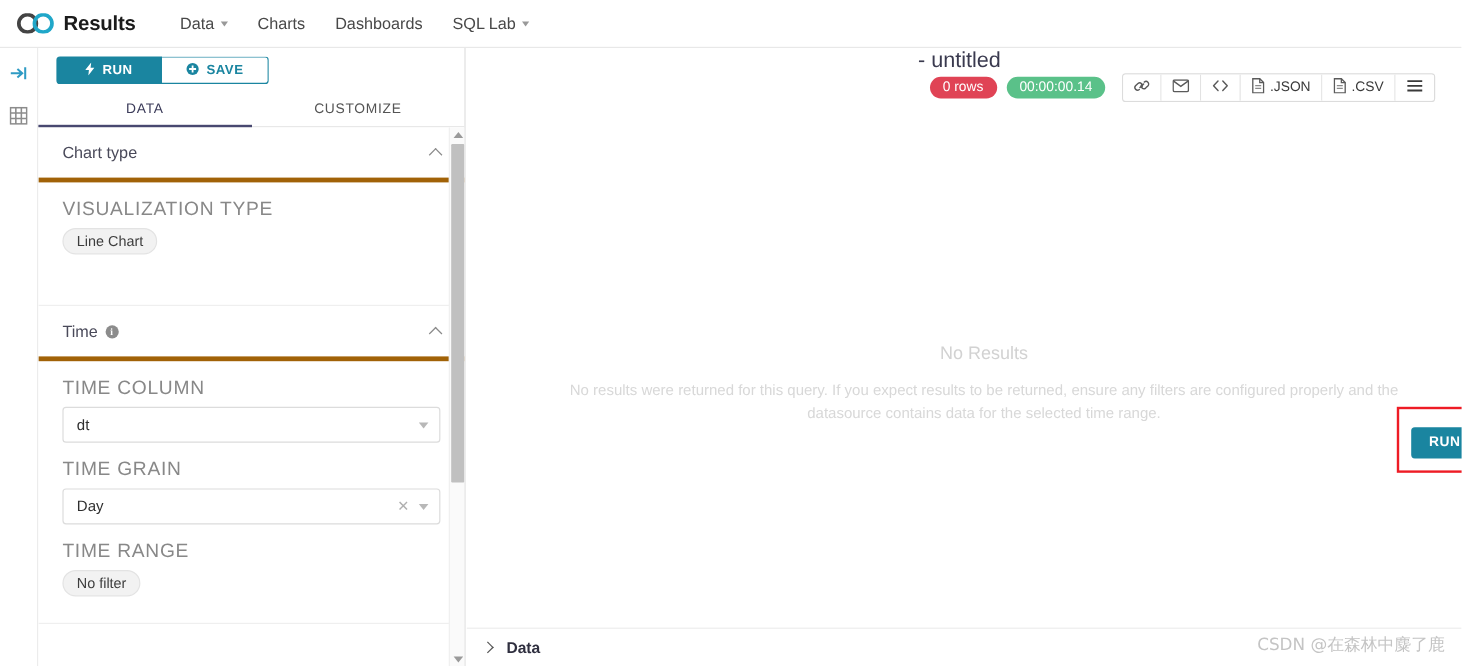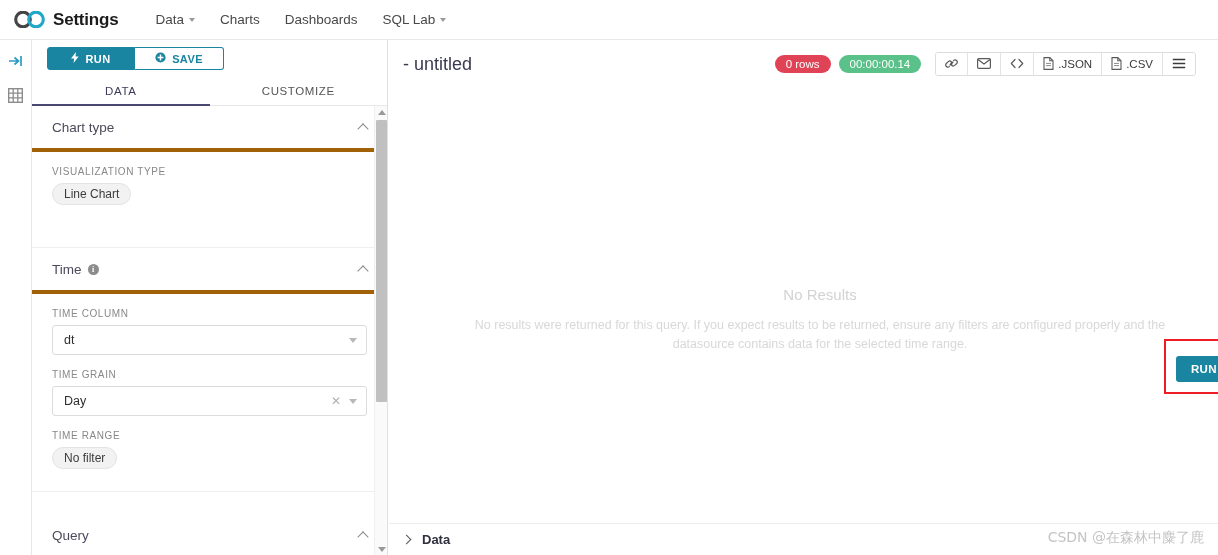--- a/index.html
+++ b/index.html
@@ -93,21 +93,21 @@
     width: 11px; height: 11px; border-radius: 50%; background: #8c8c8c; color: #fff;
     font-size: 8px; font-weight: bold; display: inline-flex; align-items: center;
     justify-content: center; font-family: "Liberation Serif", serif;
   }
   .chev-up {
     width: 8px; height: 8px; border-left: 1.4px solid #8a8a8a; border-top: 1.4px solid #8a8a8a;
     transform: rotate(45deg); margin-top: 4px;
   }
   .section-body { padding: 14px 20px 22px 20px; border-bottom: 1px solid #efefef; }
   .field-label {
-    font-size: 10px; color: #888; letter-spacing: .6px; margin-bottom: 6px; text-transform: uppercase;
+    font-size: 16px; color: #888; letter-spacing: .6px; margin-bottom: 6px; text-transform: uppercase;
   }
   .pill {
     display: inline-block; background: #f2f2f2; border: 1px solid #e3e3e3;
     border-radius: 11px; padding: 3px 11px; font-size: 12px; color: #3d3d3d;
     cursor: pointer;
   }
   .select-box {
     height: 30px; border: 1px solid #dcdcdc; border-radius: 3px; background: #fff;
     display: flex; align-items: center; padding: 0 9px 0 11px; font-size: 12.5px;
     color: #2e2e2e; cursor: pointer;
@@ -143,21 +143,21 @@
     position: absolute; top: 14px; left: 1px; width: 11px; height: 282px;
     background: #c0c0c0; border-radius: 1px;
   }
 
   
   #main {
     position: absolute; top: 40px; left: 389px; width: 829px; height: 515px;
     background: #fff; display: flex; flex-direction: column;
   }
   #chart-header {
-    height: 48px; display: flex; align-items: center; padding: 0 22px 0 14px;
+    height: 48px; display: flex; align-items: center; padding: 0 22px 0 14px; flex-direction: column;
   }
   #chart-title { font-size: 18px; color: #3a3a4f; font-weight: normal; white-space: nowrap; }
   #header-right { margin-left: auto; display: flex; align-items: center; gap: 8px; }
   .badge {
     border-radius: 11px; padding: 3px 11px; font-size: 11.5px; color: #fff; font-weight: normal;
     white-space: nowrap;
   }
   .badge.rows { background: #e04355; }
   .badge.timer { background: #5ac189; }
   #icon-group {
@@ -212,21 +212,21 @@
 <div id="app">
 
   <div id="topnav">
     <div id="brand">
       <span>
         <svg class="logo-svg" width="32" height="17" viewBox="0 0 32 17">
           <circle cx="9" cy="8.5" r="7.3" fill="none" stroke="#444444" stroke-width="3.1"></circle>
           <circle cx="22" cy="8.5" r="7.3" fill="none" stroke="#20a7c9" stroke-width="3.1"></circle>
         </svg>
       </span>
-      <span id="brand-text">Settings</span>
+      <span id="brand-text">Results</span>
     </div>
     <div id="nav-items">
       <div class="nav-item">
         <span>Data</span>
         <span class="caret"></span>
       </div>
       <div class="nav-item">
         <span>Charts</span>
       </div>
       <div class="nav-item">

